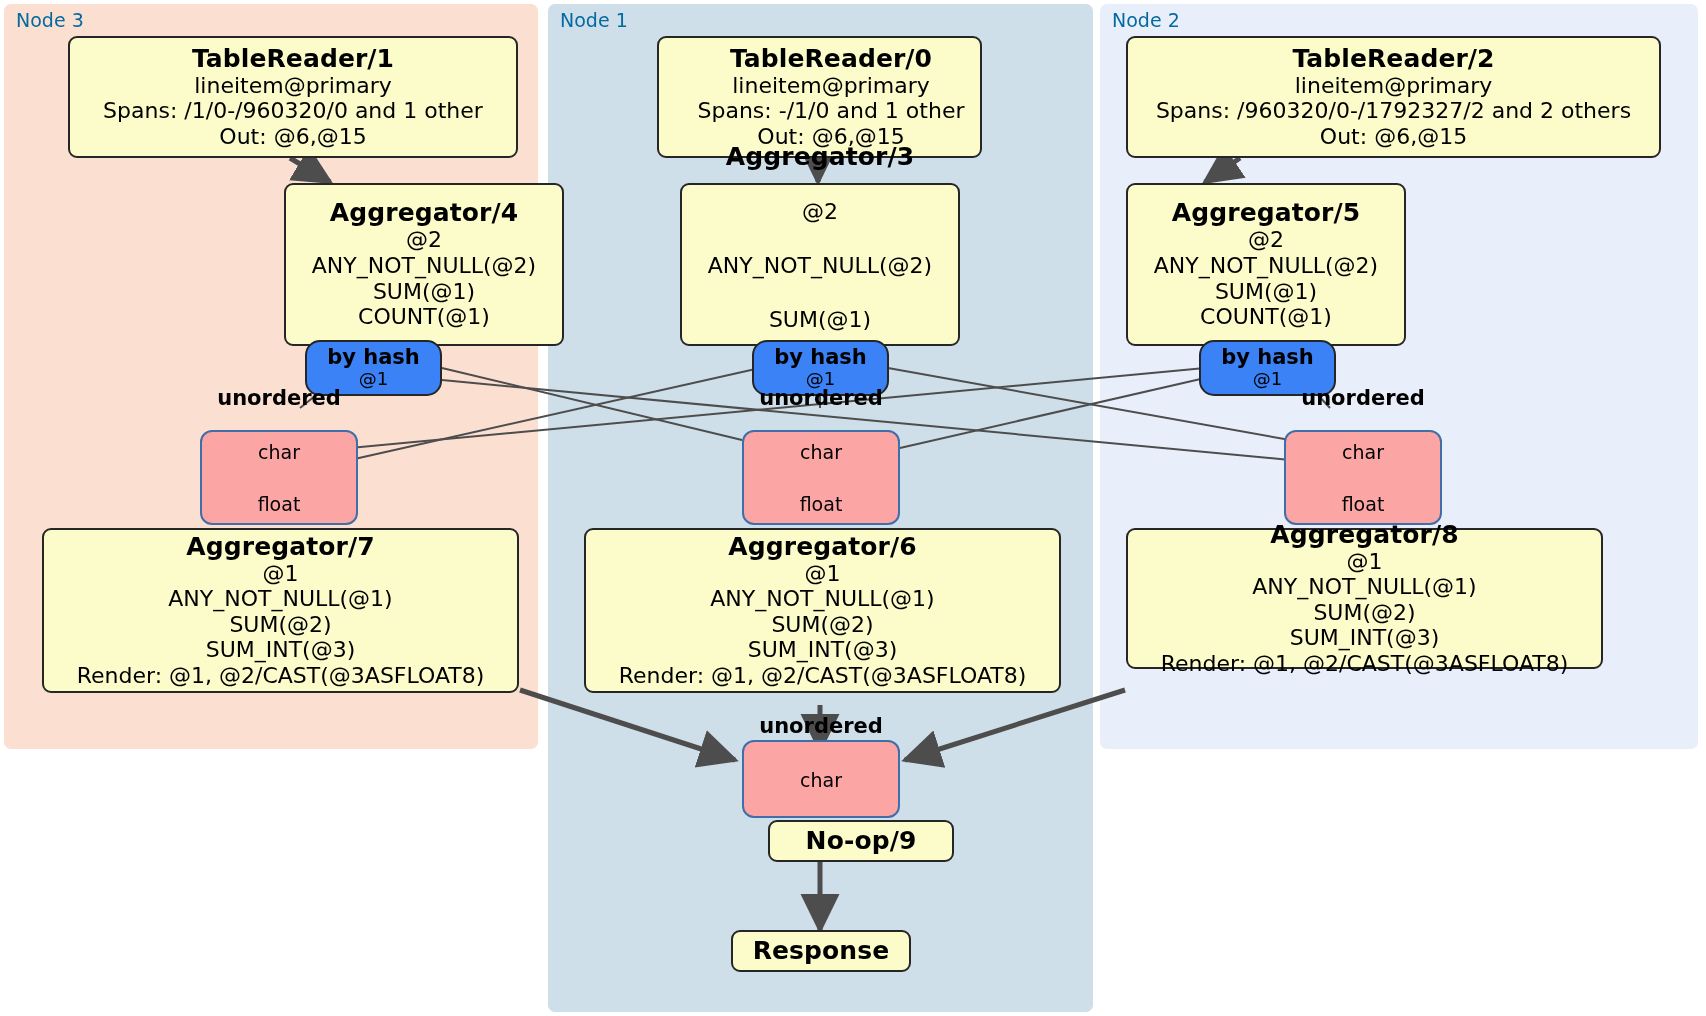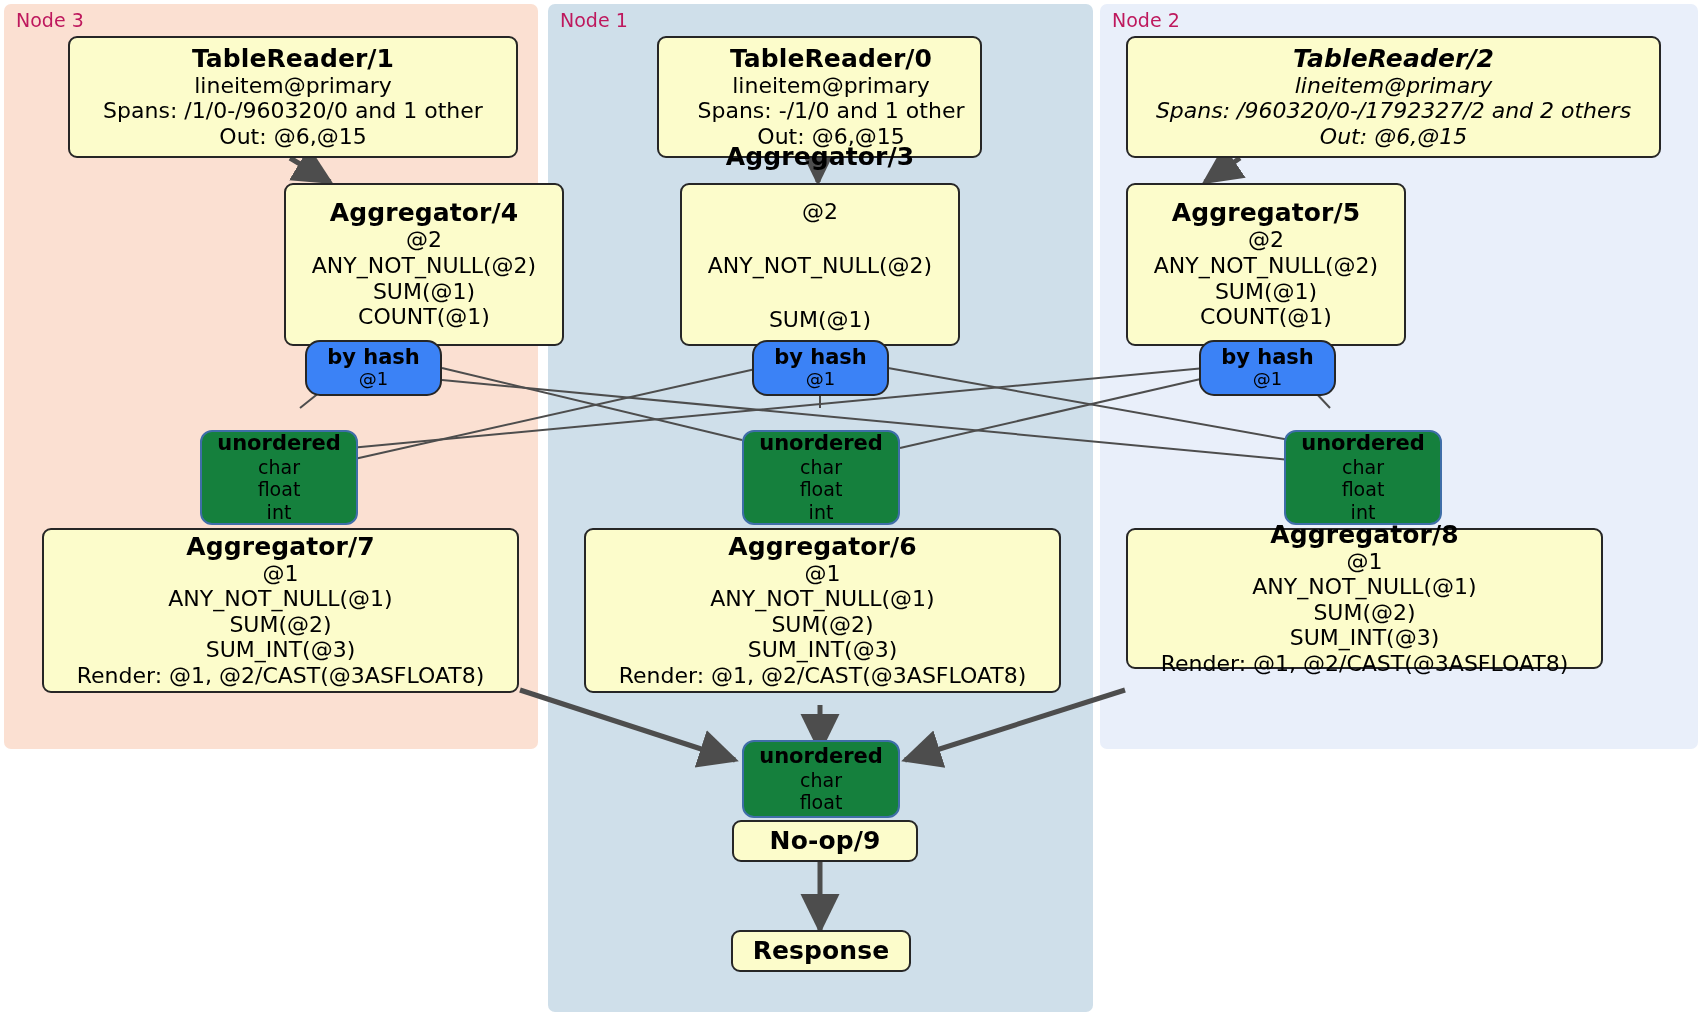--- a/index.html
+++ b/index.html
@@ -7,21 +7,21 @@
   body{
     font-family:"DejaVu Sans","Liberation Sans",sans-serif;
     width:1706px;height:1016px;position:relative;overflow:hidden;
   }
   #stage{position:absolute;left:0;top:0;width:1706px;height:1016px;}
 
   
   .node-panel{position:absolute;border-radius:7px;}
   .node-panel .node-label{
     position:absolute;left:12px;top:6px;
-    font-size:19px;color:#be185d;line-height:1.1;white-space:nowrap;
+    font-size:19px;color:#0369a1;line-height:1.1;white-space:nowrap;
   }
   #panel-node3{left:4px;  top:4px;  width:534px;  height:745px; background:#fbe0d2;}
   #panel-node1{left:548px;top:4px;  width:545px;  height:1008px;background:#cfdfea;}
   #panel-node2{left:1100px;top:4px; width:598px;  height:745px; background:#e9effa;}
 
   
   #edges{position:absolute;left:0;top:0;width:1706px;height:1016px;pointer-events:none;}
 
   
   .box{
@@ -37,22 +37,23 @@
   .proc .ln{font-size:22px;line-height:1.16;white-space:nowrap;}
 
   .router{
     background:#3b82f6;border:2px solid #262626;border-radius:15px;
     padding:3px 14px;
   }
   .router .ttl{font-weight:bold;font-size:21px;line-height:1.12;}
   .router .ln{font-size:18px;line-height:1.16;}
 
   .receiver{
-    background:#15803d;border:2px solid #3f6ea8;border-radius:12px;
+    background:#fca5a5;border:2px solid #3f6ea8;border-radius:12px;
     padding:4px 20px;
+    gap:30px;
   }
   .receiver .ttl{font-weight:bold;font-size:21px;line-height:1.18;}
   .receiver .ln{font-size:19px;line-height:1.2;}
 
   .small-proc .ttl{font-weight:bold;font-size:25px;line-height:1.1;}
 
   
   .layer-back{z-index:1;}
   .layer-edges{z-index:2;}
   .layer-front{z-index:3;}
@@ -116,21 +117,21 @@
     <div class="ln">Out: @6,@15</div>
   </div>
 
   <div class="box proc layer-front" style="left:657px;top:36px;width:325px;height:122px;padding-left:33px;">
     <div class="ttl">TableReader/0</div>
     <div class="ln">lineitem@primary</div>
     <div class="ln">Spans: -/1/0 and 1 other</div>
     <div class="ln">Out: @6,@15</div>
   </div>
 
-  <div class="box proc layer-front" style="left:1126px;top:36px;width:535px;height:122px;font-style:italic;">
+  <div class="box proc layer-front" style="left:1126px;top:36px;width:535px;height:122px;">
     <div class="ttl">TableReader/2</div>
     <div class="ln">lineitem@primary</div>
     <div class="ln">Spans: /960320/0-/1792327/2 and 2 others</div>
     <div class="ln">Out: @6,@15</div>
   </div>
 
   <div class="box proc layer-front" style="left:236px;top:183px;width:280px;height:163px;margin-left:48px;">
     <div class="ttl">Aggregator/4</div>
     <div class="ln">@2</div>
     <div class="ln">ANY_NOT_NULL(@2)</div>
@@ -216,21 +217,21 @@
     <div class="ln">SUM_INT(@3)</div>
     <div class="ln">Render: @1, @2/CAST(@3ASFLOAT8)</div>
   </div>
 
   <div class="box receiver layer-front" style="left:742px;top:740px;width:158px;height:78px;">
     <div class="ttl">unordered</div>
     <div class="ln">char</div>
     <div class="ln">float</div>
   </div>
 
-  <div class="box proc small-proc layer-front" style="left:732px;top:820px;width:186px;height:42px;">
+  <div class="box proc small-proc layer-front" style="left:768px;top:820px;width:186px;height:42px;">
     <div class="ttl">No-op/9</div>
   </div>
 
   <div class="box proc small-proc layer-front" style="left:731px;top:930px;width:180px;height:42px;">
     <div class="ttl">Response</div>
   </div>
 
 </div>
 
 </body></html>

